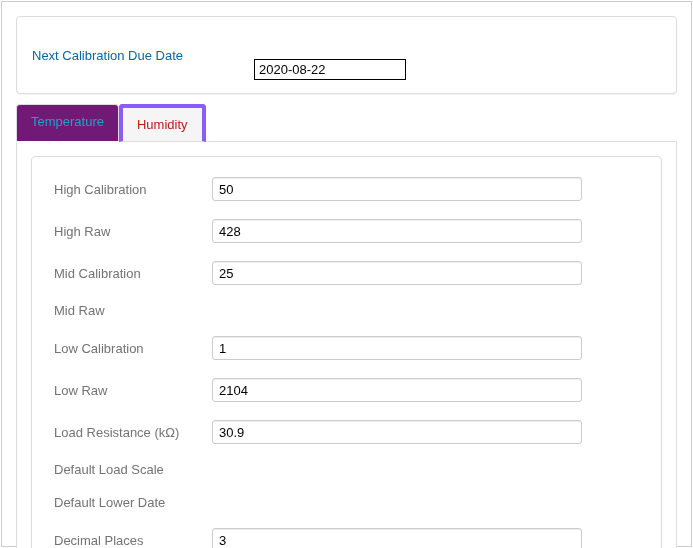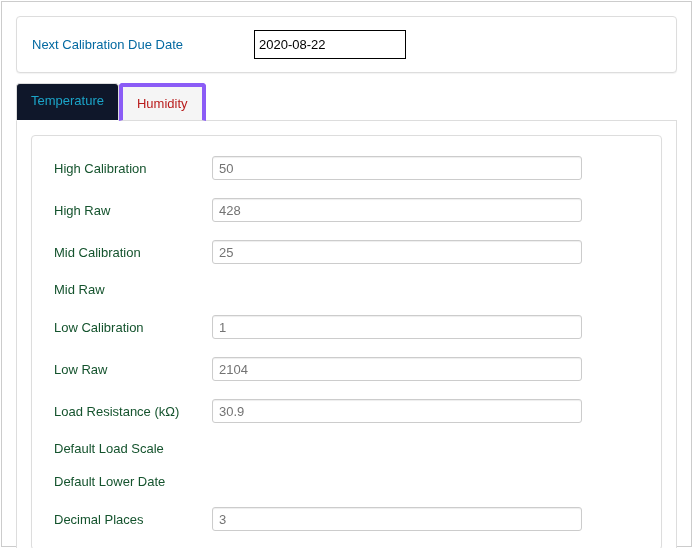--- a/index.html
+++ b/index.html
@@ -35,21 +35,22 @@
       width: 222px;
       color: #0369a1;
     }
     .date-input {
       width: 152px;
       border: 1px solid #000;
       padding: 2px 4px;
       font-size: 13px;
       font-family: inherit;
       color: #000;
-      height: 29px;
+      height: 21px;
+      margin-top: 29px;
     }
     .tabs-wrap {
       margin-top: 10px;
     }
     .tabs {
       display: flex;
       border-bottom: 1px solid #ddd;
       position: relative;
     }
     .tab {
@@ -61,21 +62,21 @@
       font-size: 13px;
       color: #555;
       margin-bottom: -1px;
       background: transparent;
       position: relative;
     }
     .tab.active {
       color: #1ba4c8;
       border-color: #ddd;
       border-bottom-color: #fff;
-      background: #0f172a;
+      background: #701a75;
     }
     .tab.inactive {
       color: #b91c1c;
       background: #f5f5f5;
       border: 4px solid #8b5cf6;
       border-bottom: 1px solid #ddd;
     }
     .tab-content {
       border: 1px solid #ddd;
       border-top: none;
@@ -94,30 +95,30 @@
     .field-row {
       display: flex;
       align-items: center;
       margin-bottom: 18px;
     }
     .field-row:last-child {
       margin-bottom: 6px;
     }
     .field-label {
       width: 158px;
-      color: #14532d;
+      color: #737373;
     }
     .field-input {
       width: 370px;
       border: 1px solid #ccc;
       border-radius: 3px;
       padding: 3px 6px;
       font-size: 13px;
       font-family: inherit;
-      color: #737373;
+      color: #000000;
       height: 24px;
       box-shadow: inset 0 1px 1px rgba(0,0,0,0.07);
     }
   </style>
 </head>
 <body>
 
 <div class="outer">
 
   <div class="header-panel">

